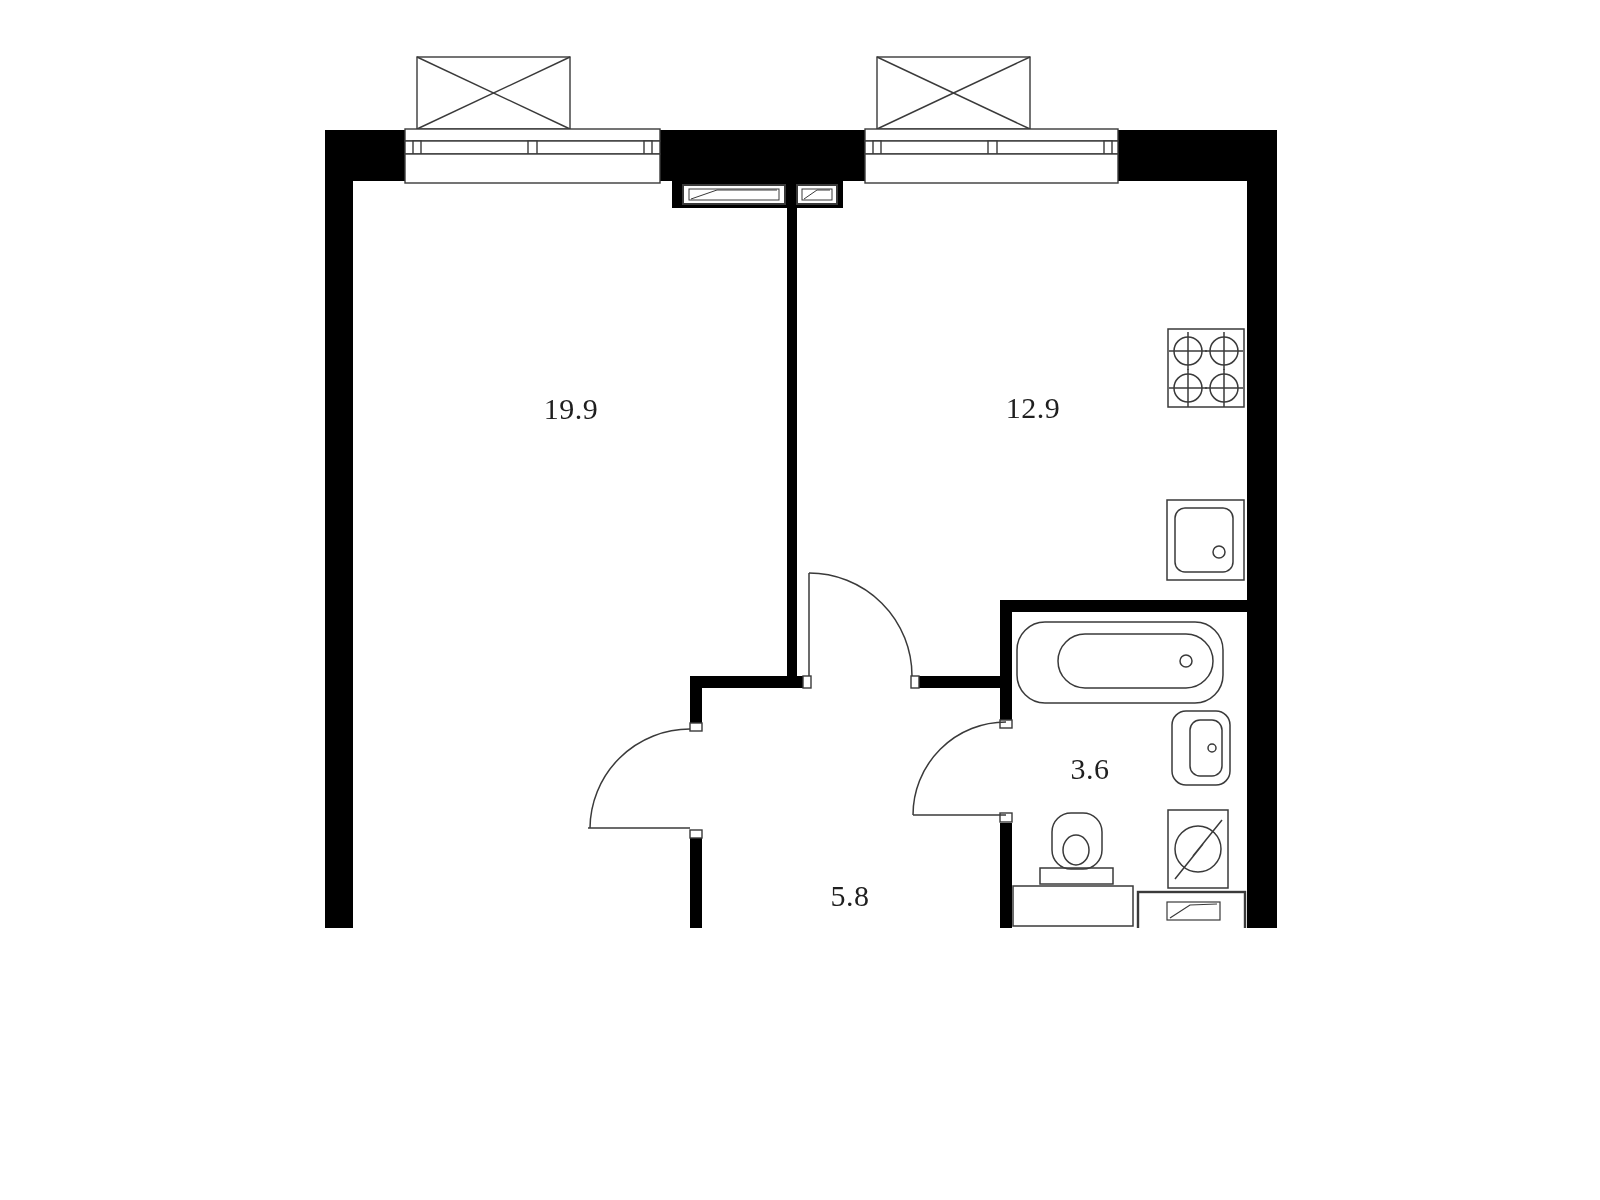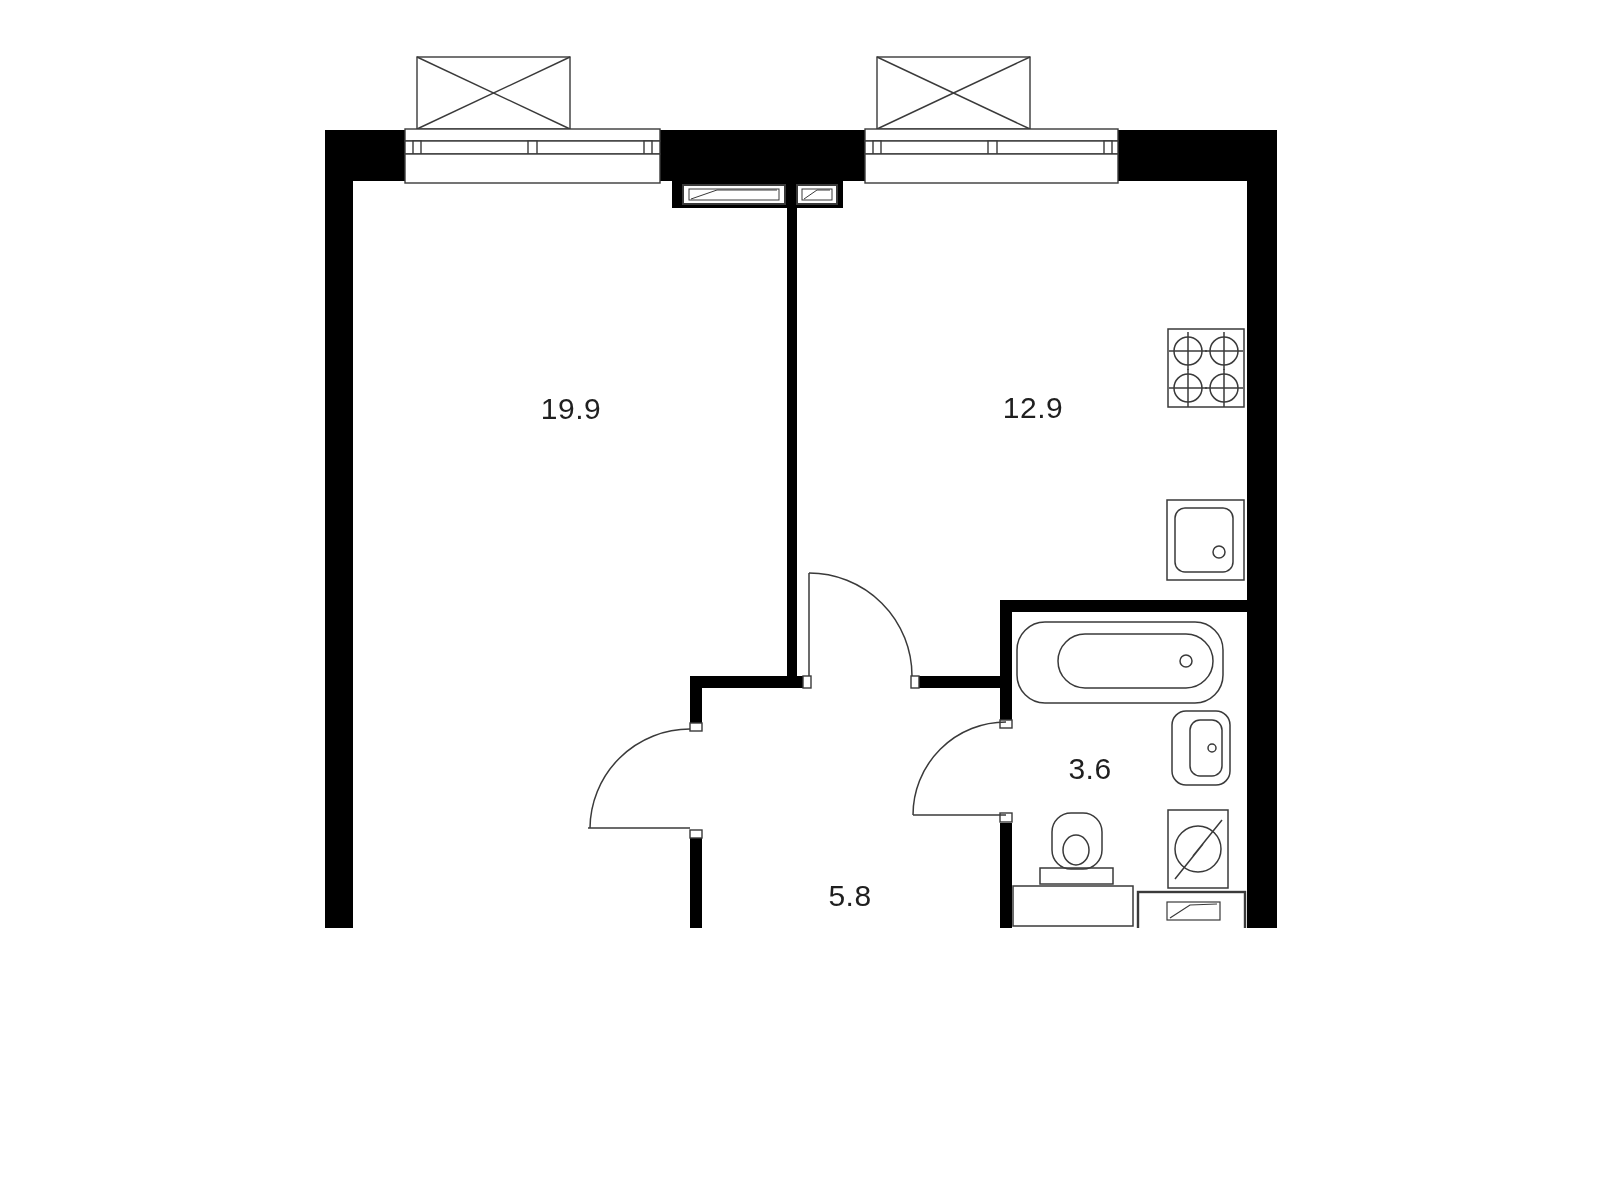--- a/index.html
+++ b/index.html
@@ -1,17 +1,17 @@
 <!DOCTYPE html>
 <html><head>
 <meta charset="utf-8">
 <style>
   html,body{margin:0;padding:0;background:#ffffff;}
   #canvas{position:relative;width:1600px;height:928px;background:#ffffff;overflow:hidden;
-          font-family:Liberation Sans, sans-serif;text-align:right;}
+          font-family:Liberation Serif, serif;text-align:right;}
   svg{position:absolute;left:0;top:0;}
   .room-label{font-size:30px;letter-spacing:0.5px;font-weight:400;}
 </style>
 </head>
 <body>
 
 <div id="canvas">
 <svg width="1600" height="1200" viewBox="0 0 1600 1200">
 
   <rect x="0" y="0" width="1600" height="1200" fill="#ffffff"></rect>

